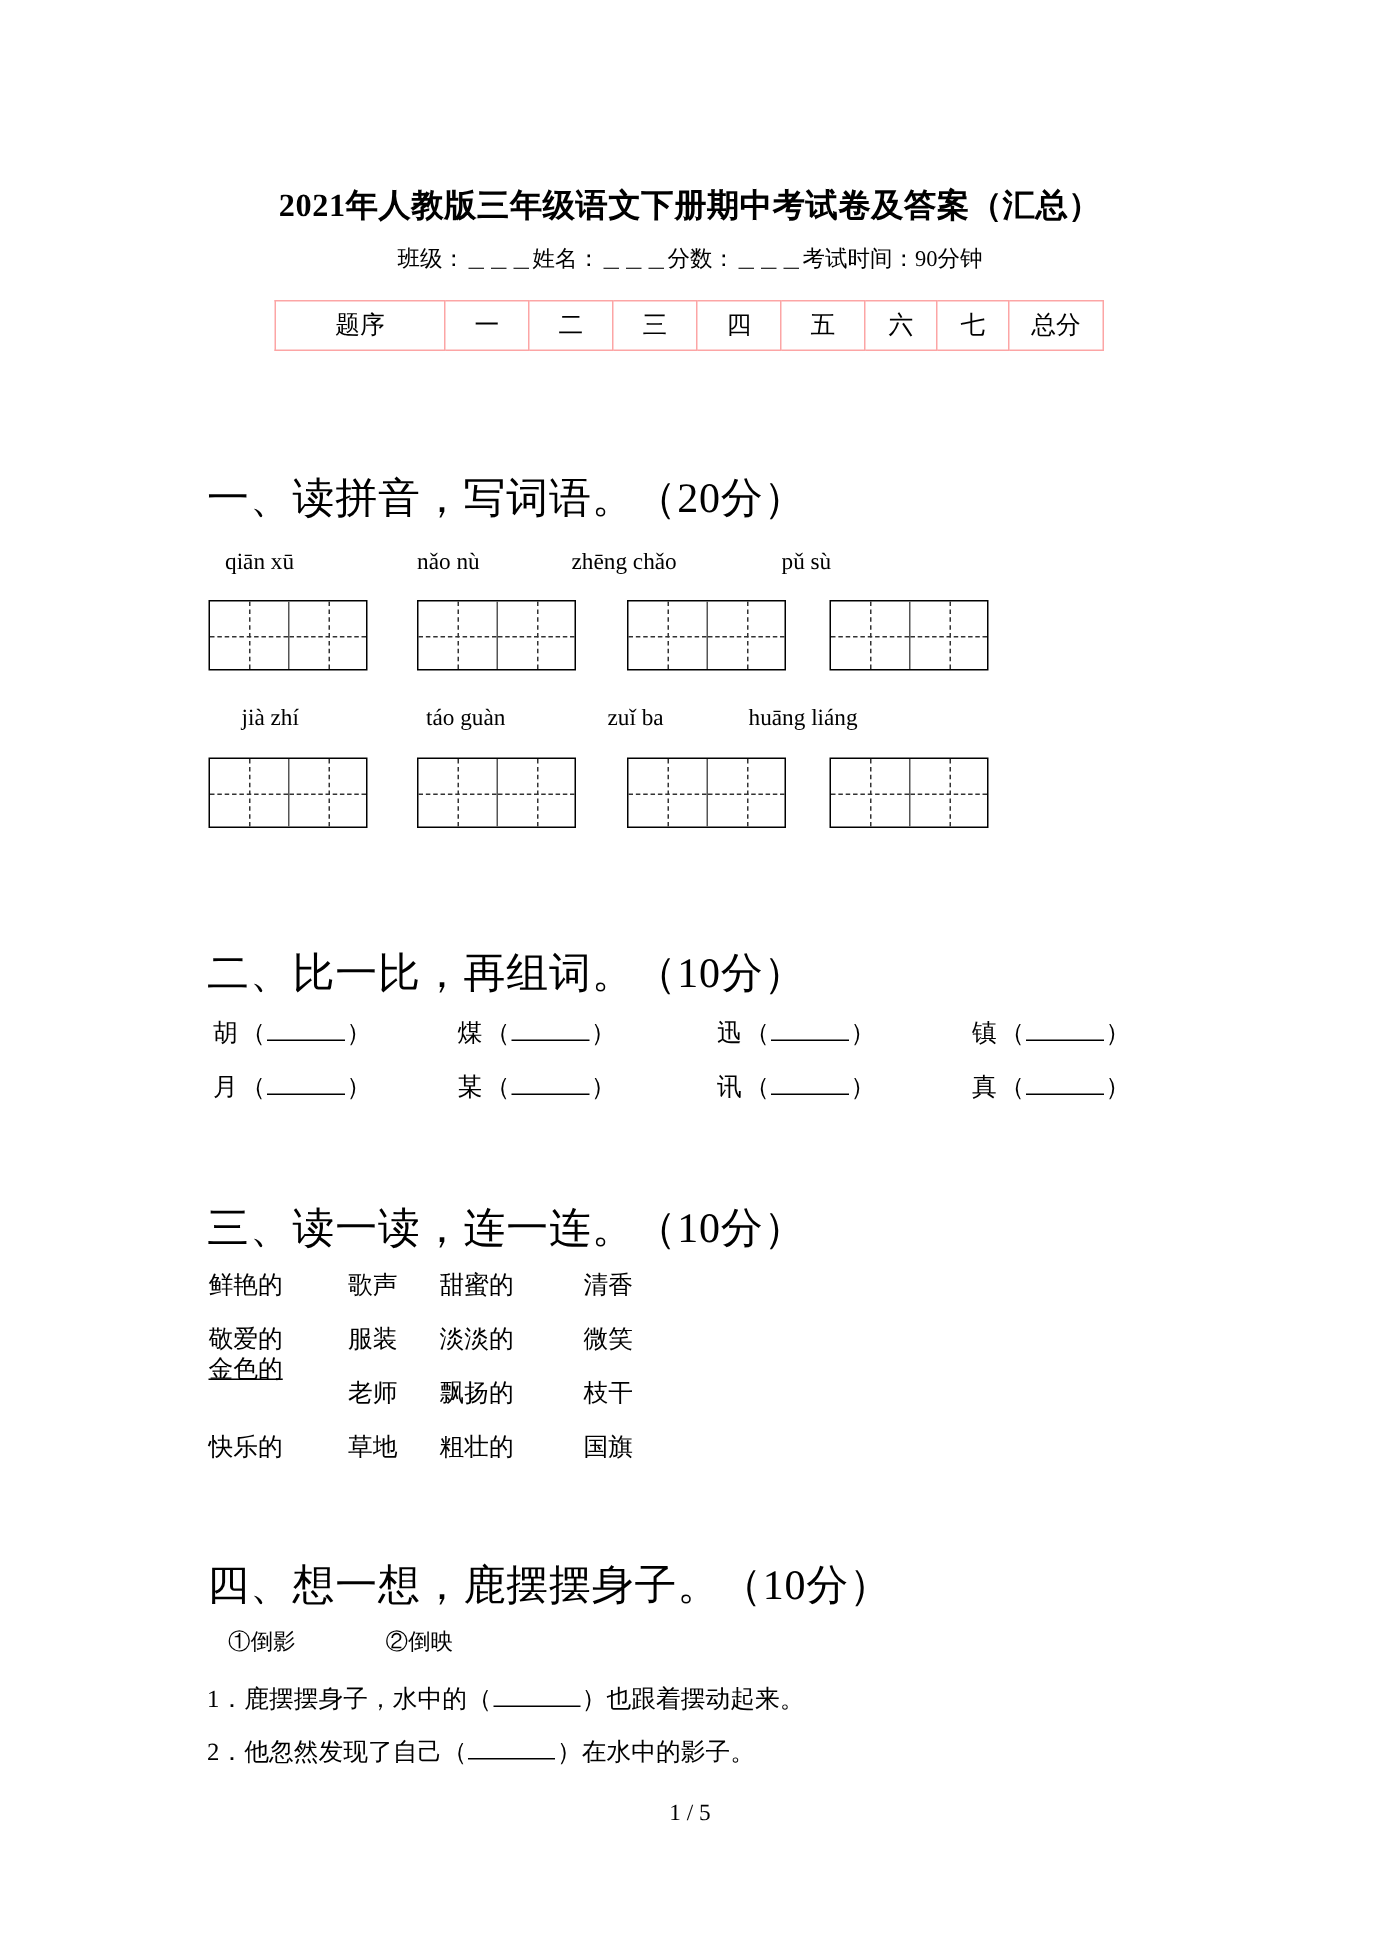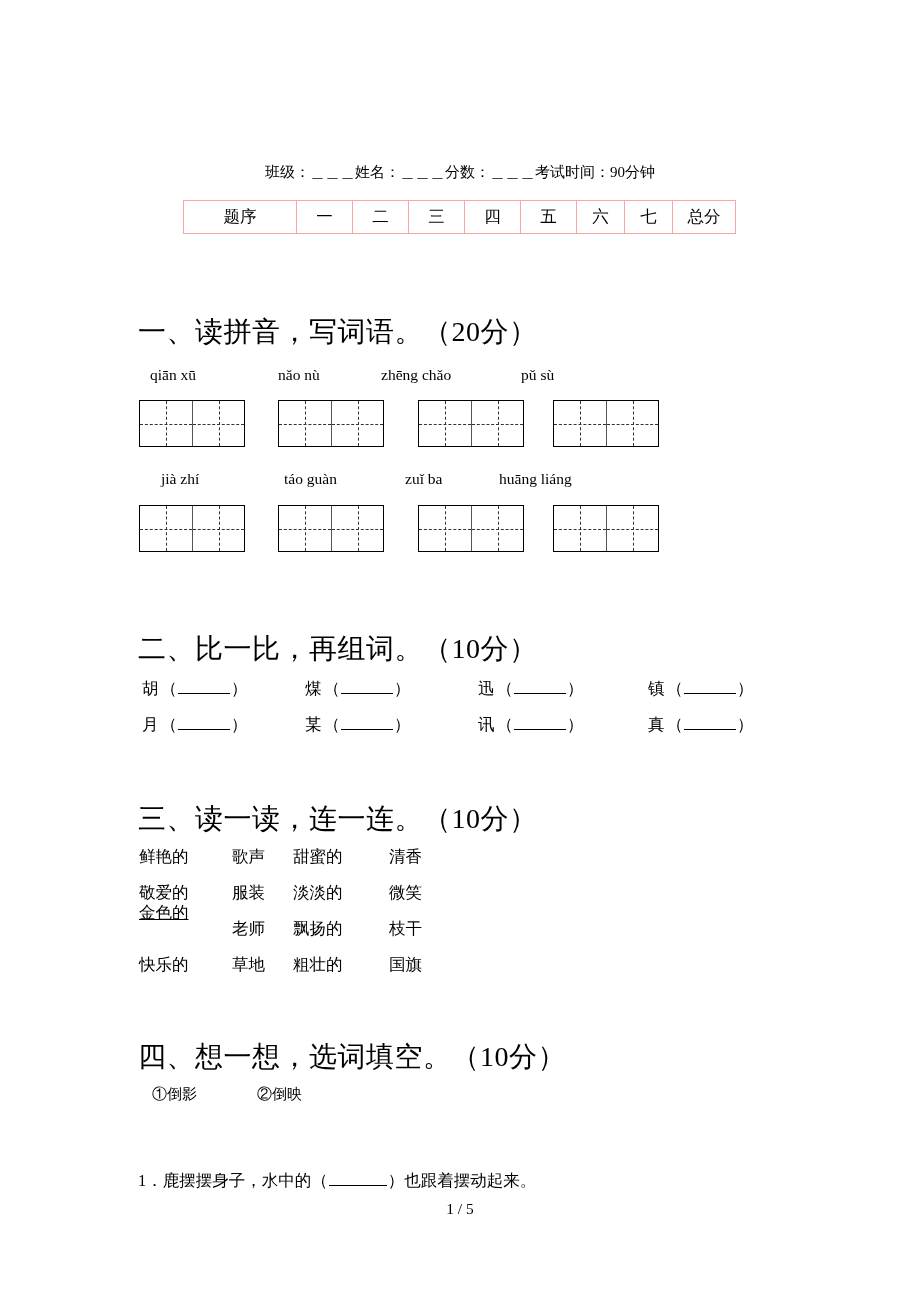--- a/index.html
+++ b/index.html
@@ -169,20 +169,21 @@
     top: 1200px;
     text-align: center;
     font-size: 15.5px;
   }
 </style>
 </head>
 <body>
 
 <div class="page">
 
+  <div class="doc-title">2021年人教版三年级语文下册期中考试卷及答案（汇总）</div>
   <div class="doc-subtitle">班级：＿＿＿姓名：＿＿＿分数：＿＿＿考试时间：90分钟</div>
 
   <table class="score-table">
     <tbody>
       <tr>
         <td class="c-head">题序</td>
         <td class="c-n">一</td>
         <td class="c-n">二</td>
         <td class="c-n">三</td>
         <td class="c-n">四</td>
@@ -307,27 +308,32 @@
   <div class="match-word" style="left:293px; top:846px;">甜蜜的</div>
   <div class="match-word" style="left:293px; top:882px;">淡淡的</div>
   <div class="match-word" style="left:293px; top:918px;">飘扬的</div>
   <div class="match-word" style="left:293px; top:954px;">粗壮的</div>
 
   <div class="match-word" style="left:389px; top:846px;text-align:center;">清香</div>
   <div class="match-word" style="left:389px; top:882px;">微笑</div>
   <div class="match-word" style="left:389px; top:918px;">枝干</div>
   <div class="match-word" style="left:389px; top:954px;">国旗</div>
 
-  <div class="sec-title" style="top:1038px;">四、想一想，选词填空。（10分）</div>
+  <div class="sec-title" style="top:1038px;">四、想一想，鹿摆摆身子。（10分）</div>
 
   <div class="opt" style="left:152px; top:1085px;">①倒影</div>
   <div class="opt" style="left:257px; top:1085px;">②倒映</div>
 
-  <div class="sentence" style="left:138px; top:1170px;">
+  <div class="sentence" style="left:138px; top:1122px;">
     <span>1．鹿摆摆身子，水中的（</span>
     <span class="blank"></span>
     <span>）也跟着摆动起来。</span>
   </div>
 
+  <div class="sentence" style="left:138px; top:1157px;">
+    <span>2．他忽然发现了自己（</span>
+    <span class="blank"></span>
+    <span>）在水中的影子。</span>
+  </div>
 
   <div class="footer">1 / 5</div>
 
 </div>
 
 </body></html>

